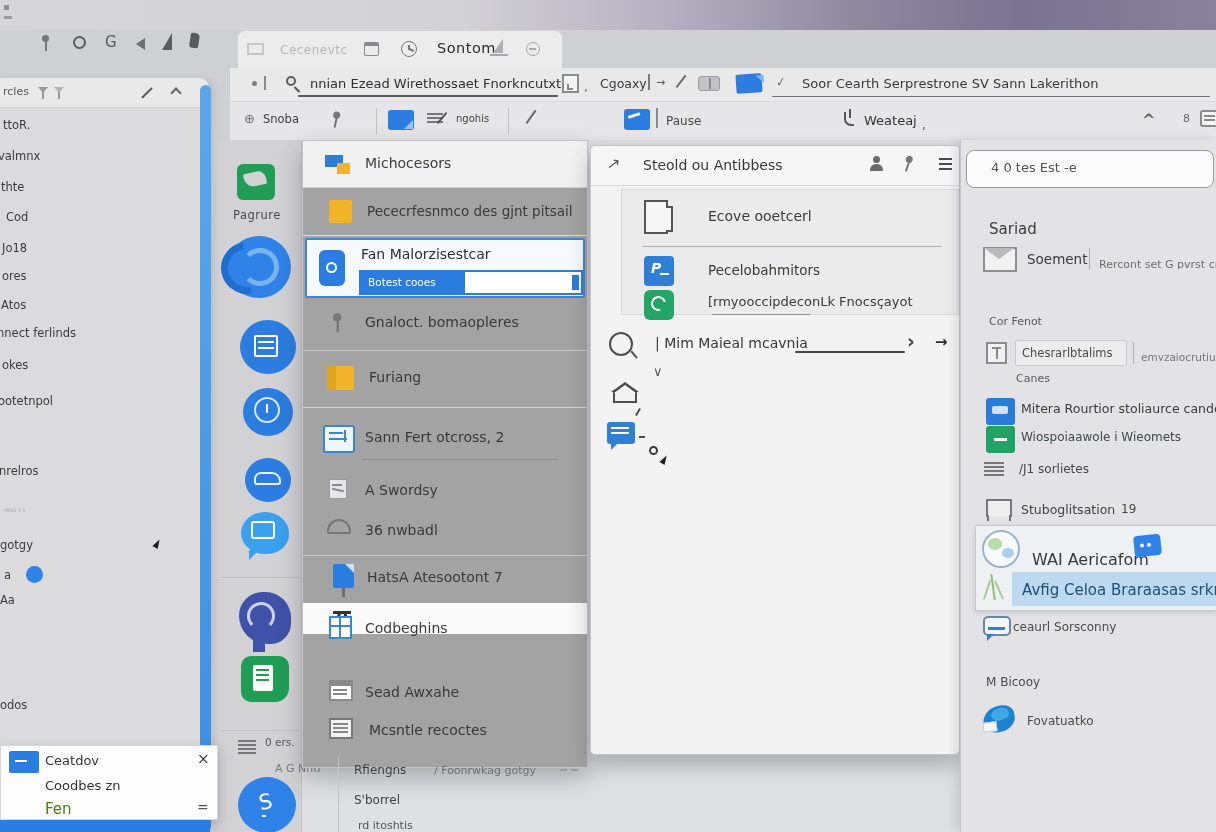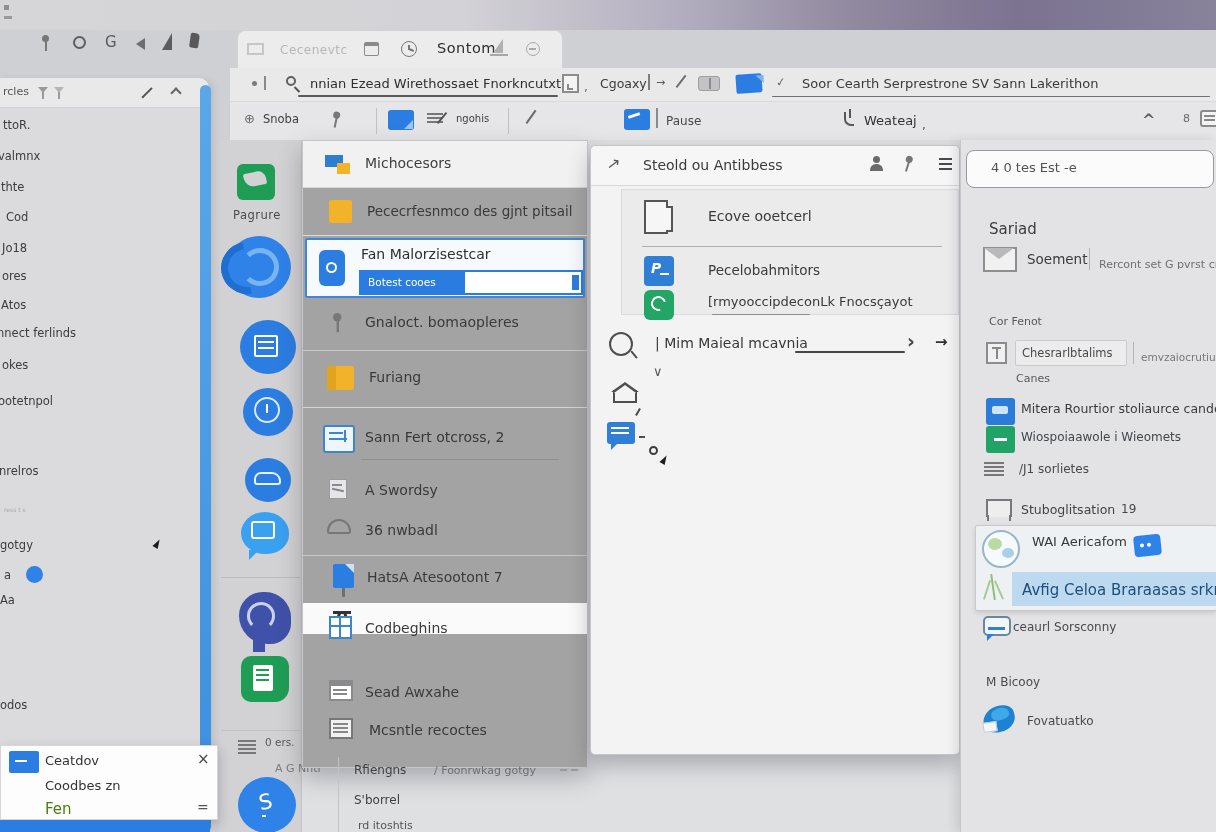--- a/index.html
+++ b/index.html
@@ -413,21 +413,21 @@
       <span class="bar" style="left:21px;top:14px;width:2px;height:6px;background:#77777a"></span>
     </span>
     <span class="ic nw" style="left:60px;top:6px;font-size:12.5px;color:#434345">Stuboglitsation</span>
     <span class="ic nw" style="left:160px;top:6px;font-size:12px;color:#48484a">19</span>
   </div>
   <div class="abs" style="left:14px;top:385px;width:242px;height:86px;background:#eef1f4;border:1px solid #c9c9cb;border-radius:2px;box-shadow:0 2px 5px rgba(0,0,0,.12)">
     <span class="ic circle" style="left:6px;top:4px;width:38px;height:38px;background:#f7fafc;border:2px solid #9cb4c6">
       <span class="circle" style="position:absolute;left:4px;top:6px;width:14px;height:12px;background:#b8dba6"></span>
       <span class="circle" style="position:absolute;left:18px;top:16px;width:12px;height:10px;background:#aacfe8"></span>
     </span>
-    <span class="ic nw" style="left:56px;top:8px;font-size:13px;color:#37393b;font-weight:500">WAI Aericafom</span>
+    <span class="ic nw" style="left:56px;top:24px;font-size:16px;color:#37393b;font-weight:500">WAI Aericafom</span>
     <span class="ic" style="left:158px;top:9px;width:27px;height:21px;background:#2f82e8;border-radius:4px;transform:rotate(-6deg)">
       <span class="circle" style="position:absolute;left:6px;top:8px;width:4px;height:4px;background:#fff"></span>
       <span class="circle" style="position:absolute;left:13px;top:8px;width:4px;height:4px;background:#fff"></span>
     </span>
     <span class="ic" style="left:8px;top:46px;width:22px;height:32px">
       <span class="bar" style="left:8px;top:2px;width:2.4px;height:26px;background:#8fbf77;transform:rotate(-8deg)"></span>
       <span class="bar" style="left:2px;top:8px;width:2.4px;height:20px;background:#a5cc8f;transform:rotate(18deg)"></span>
       <span class="bar" style="left:14px;top:8px;width:2.4px;height:20px;background:#a5cc8f;transform:rotate(-24deg)"></span>
     </span>
     <div class="abs" style="left:36px;top:46px;width:204px;height:34px;background:#bcd9ef">

